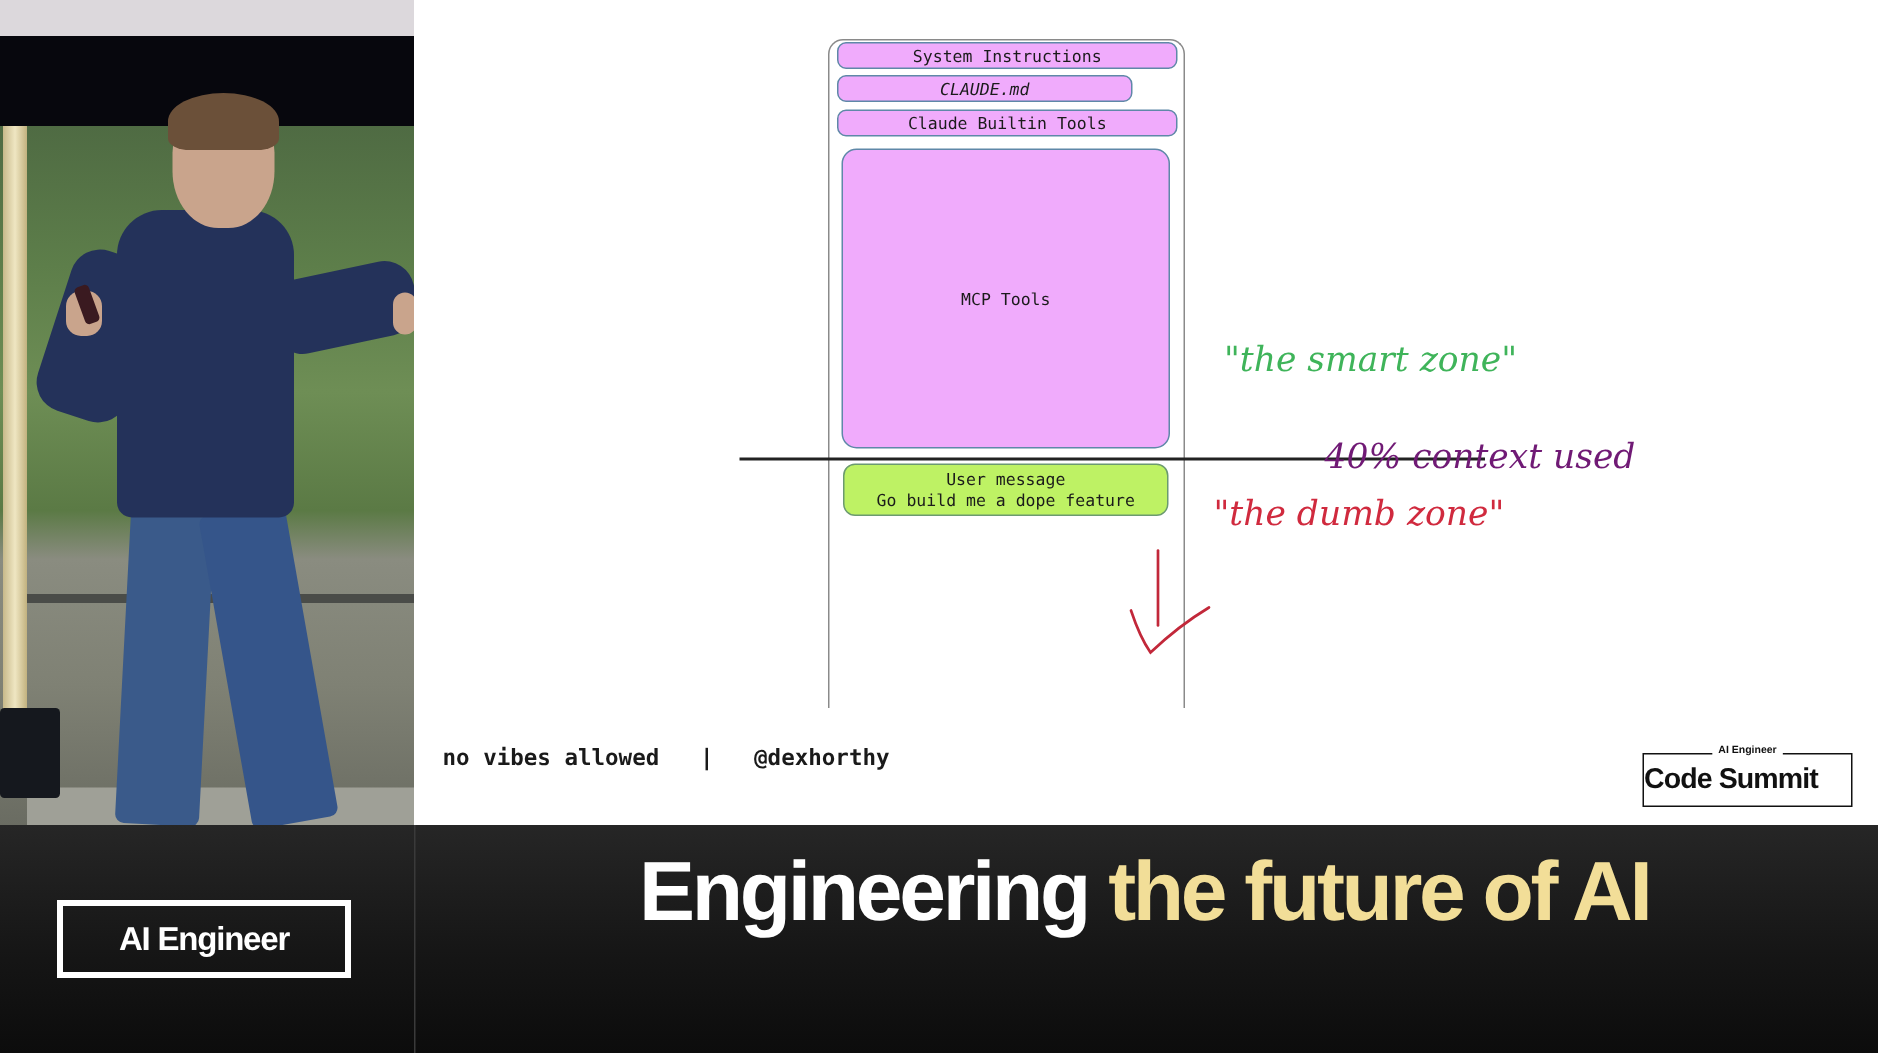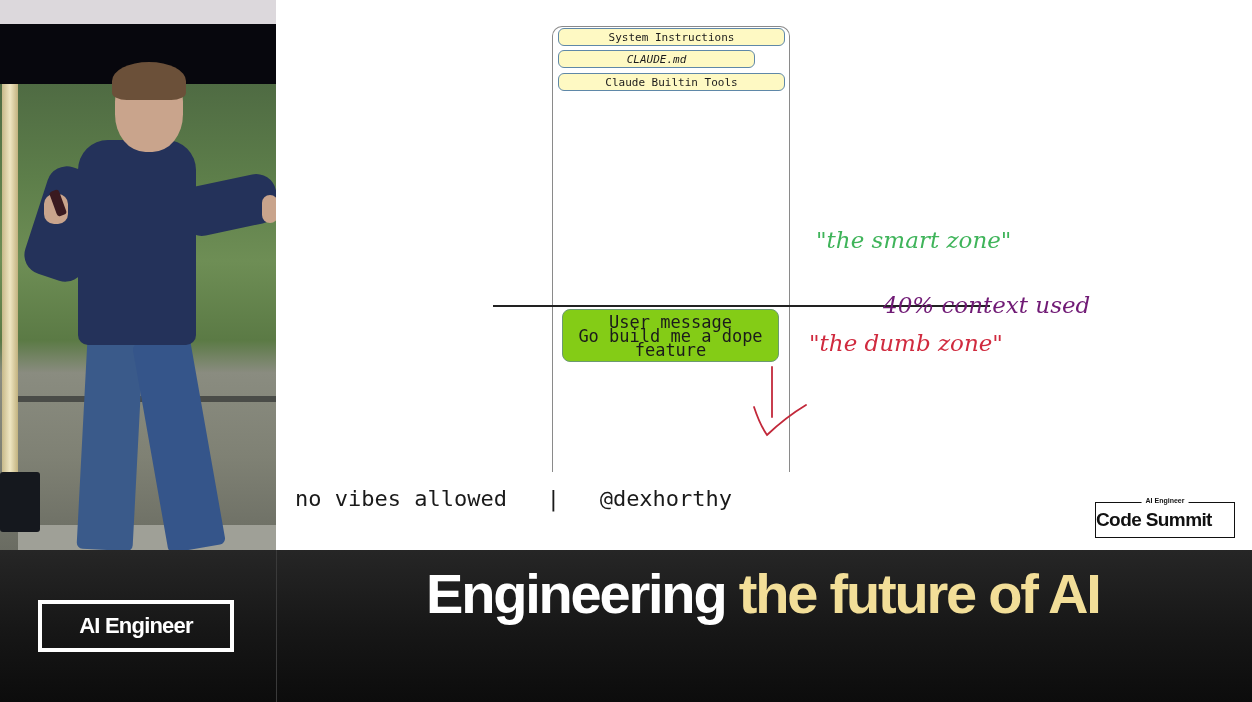--- a/index.html
+++ b/index.html
@@ -26,34 +26,34 @@
     .clicker { position: absolute; left: 53px; top: 190px; width: 10px; height: 26px; border-radius: 3px; background: #3a1a20; transform: rotate(-20deg); }
     .hand-r { position: absolute; left: 262px; top: 195px; width: 16px; height: 28px; border-radius: 8px; background: #c9a48c; }
     .leg-l { position: absolute; left: 82px; top: 338px; width: 56px; height: 212px; background: #3a5a8a; border-radius: 6px; transform: rotate(3deg); }
     .leg-r { position: absolute; left: 150px; top: 338px; width: 58px; height: 212px; background: #35558a; border-radius: 6px; transform: rotate(-10deg); }
 
     
     .slide { position: absolute; left: 276px; top: 0; width: 976px; height: 550px; background: #ffffff; }
     .ctx-window { position: absolute; left: 276px; top: 26px; width: 238px; height: 446px;
       border: 1.5px solid #8a8a8a; border-bottom: none; border-radius: 10px 10px 0 0; }
     .box { position: absolute; display: flex; align-items: center; justify-content: center; text-align: center;
-      font-family: "DejaVu Sans Mono", monospace; color: #1b1b1b; border: 1px solid #5f88a8; background: #fef9c3; }
+      font-family: "DejaVu Sans Mono", monospace; color: #1b1b1b; border: 1px solid #5f88a8; background: #f0abfc; }
     .box-sys { left: 282px; top: 28px; width: 227px; height: 18px; border-radius: 6px; font-size: 11px; }
     .box-claude { left: 282px; top: 50px; width: 197px; height: 18px; border-radius: 6px; font-size: 11px; font-style: italic; }
     .box-tools { left: 282px; top: 73px; width: 227px; height: 18px; border-radius: 6px; font-size: 11px; }
     .box-mcp { left: 285px; top: 99px; width: 219px; height: 200px; border-radius: 10px; font-size: 11px; }
-    .box-user { left: 286px; top: 309px; width: 217px; height: 53px; border-radius: 8px; font-size: 17px; line-height: 14px;
-      background: #84cc16; border-color: #6b9a70; flex-direction: column; }
+    .box-user { left: 286px; top: 309px; width: 217px; height: 35px; border-radius: 8px; font-size: 11px; line-height: 14px;
+      background: #bef264; border-color: #6b9a70; flex-direction: column; }
     .divider { position: absolute; left: 217px; top: 305px; width: 497px; height: 1.5px; background: #222; }
     .hand { position: absolute; font-family: "DejaVu Serif", serif; font-style: italic; white-space: nowrap; }
     .smart { left: 540px; top: 227px; font-size: 23px; color: #3fb45a; }
     .ctx { left: 607px; top: 292px; font-size: 23px; color: #701a75; }
     .dumb { left: 533px; top: 330px; font-size: 23px; color: #d02a3e; }
     .arrow { position: absolute; left: 474px; top: 365px; width: 60px; height: 75px; }
-    .footer-text { position: absolute; left: 19px; top: 486px; font-family: "DejaVu Sans Mono", monospace; font-size: 22px; color: #1a1a1a; white-space: pre; }
+    .footer-text { position: absolute; left: 19px; top: 496px; font-family: "DejaVu Sans Mono", monospace; font-size: 15px; color: #1a1a1a; white-space: pre; font-weight: bold; }
     .cs-logo { position: absolute; left: 819px; top: 502px; width: 140px; height: 36px; border: 1.5px solid #111;
       display: flex; align-items: center; justify-content: flex-start; }
     .cs-top { position: absolute; top: -6px; left: 50%; transform: translateX(-50%); background: #fff; padding: 0 4px;
       font-size: 7px; font-weight: bold; color: #111; white-space: nowrap; }
     .cs-main { font-size: 19px; font-weight: bold; color: #111; letter-spacing: -0.6px; white-space: nowrap; }
 
     
     .lower { position: absolute; left: 0; top: 550px; width: 1252px; height: 152px;
       background: linear-gradient(180deg, #262626 0%, #161616 55%, #0c0c0c 100%); }
     .lower-sep { position: absolute; left: 276px; top: 550px; width: 1px; height: 152px; background: #3a3a3a; }
@@ -86,20 +86,21 @@
   <div class="head"></div>
   <div class="hair"></div>
 </div>
 
 <div class="slide">
   <div class="ctx-window"></div>
 
   <div class="box box-sys">System Instructions</div>
   <div class="box box-claude">CLAUDE.md</div>
   <div class="box box-tools">Claude Builtin Tools</div>
+  <div class="box box-mcp">MCP Tools</div>
 
   <div class="divider"></div>
 
   <div class="box box-user">
     <span>User message</span>
     <span>Go build me a dope feature</span>
   </div>
 
   <div class="hand smart">"the smart zone"</div>
   <div class="hand ctx">40% context used</div>

